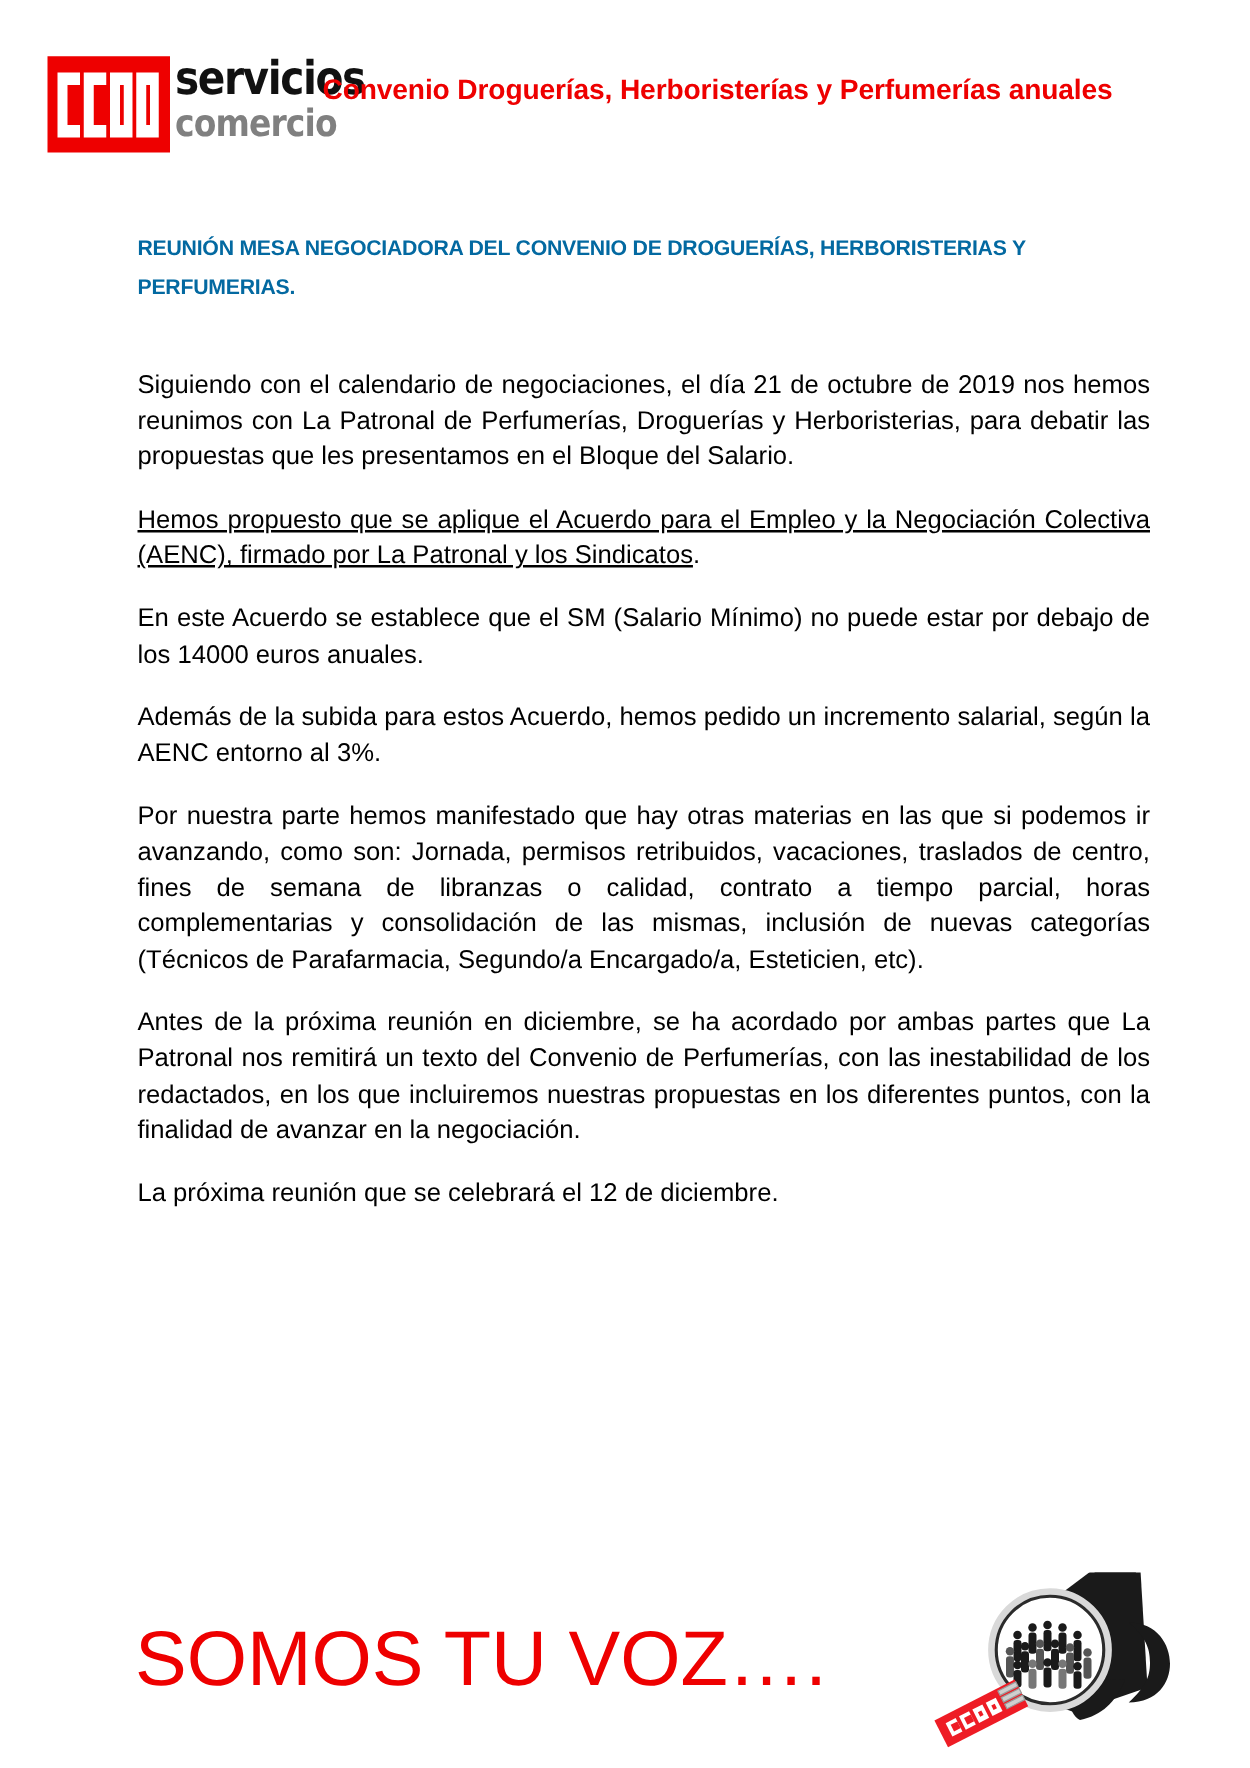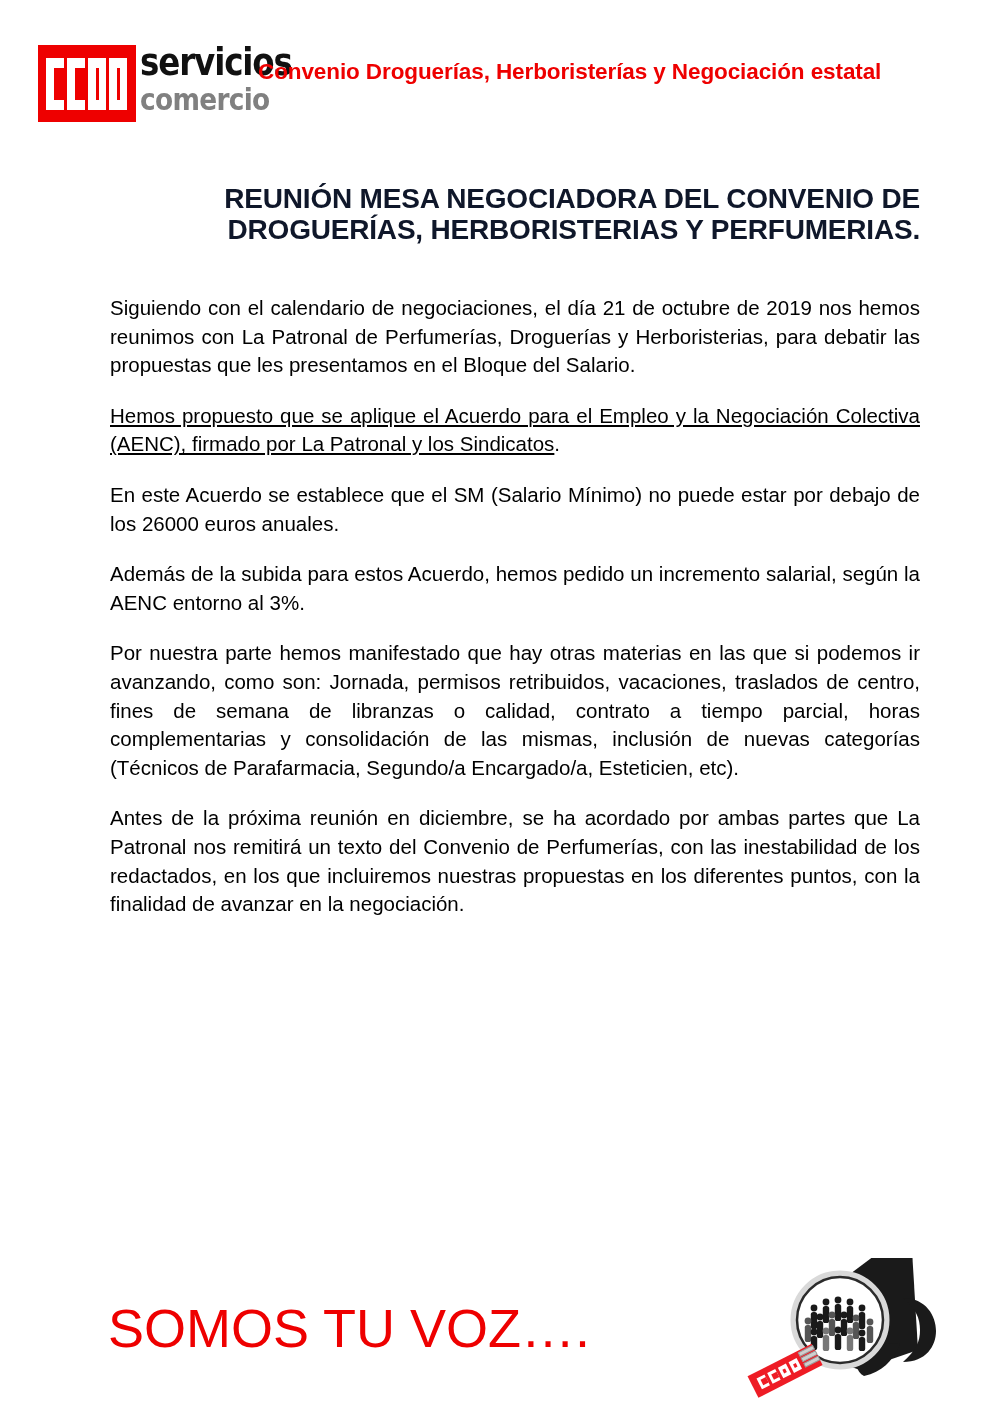--- a/index.html
+++ b/index.html
@@ -91,25 +91,25 @@
     left: 110px;
     top: 0;
     width: 810px;
   }
 
   .doc-title {
     position: absolute;
     left: 0;
     top: 183px;
     width: 810px;
-    text-align: right;
-    font-weight: bold;
-    font-size: 28px;
+    text-align: left;
+    font-weight: bold;
+    font-size: 17px;
     line-height: 31px;
-    color: #0f172a;
+    color: #0369a1;
     letter-spacing: -0.2px;
   }
 
   .body-text {
     position: absolute;
     left: 0;
     top: 278px;
     width: 810px;
     font-size: 20.5px;
     line-height: 28.6px;
@@ -126,21 +126,21 @@
     margin-top: 16px;
   }
   b { font-weight: normal; }
   u { text-decoration: underline; }
 
   
   .slogan {
     position: absolute;
     left: 108px;
     top: 1293px;
-    font-size: 54px;
+    font-size: 62px;
     line-height: 70px;
     font-weight: normal;
     color: #ee0000;
     letter-spacing: 0px;
     white-space: nowrap;
   }
 
   
   .megaphone {
     position: absolute;
@@ -169,43 +169,44 @@
         <path d="M65 2 H83 V54 H65 Z M73 12 V44 H76 V12 Z" fill="#ffffff" fill-rule="evenodd"></path>
       </svg>
     </div>
   </div>
 
   <div class="logo-words">
     <div class="logo-servicios">servicios</div>
     <div class="logo-comercio">comercio</div>
   </div>
 
-  <div class="header-title">Convenio Droguerías, Herboristerías y Negociación estatal</div>
+  <div class="header-title">Convenio Droguerías, Herboristerías y Perfumerías anuales</div>
 </div>
 
 <div class="doc">
 
   <div class="doc-title">REUNIÓN MESA NEGOCIADORA DEL CONVENIO DE DROGUERÍAS,  HERBORISTERIAS Y PERFUMERIAS.</div>
 
   <div class="body-text">
 
     <p class="nogap"><span>Siguiendo con el calendario de negociaciones, el día 21 de octubre de 2019 nos hemos reunimos con La Patronal de Perfumerías, Droguerías y Herboristerias, para debatir las propuestas que les presentamos en el Bloque del  Salario.</span></p>
 
     <p class="gap"><b><u><span>Hemos  propuesto que se aplique el Acuerdo para el Empleo y la Negociación Colectiva (AENC),   firmado por La Patronal y los Sindicatos</span></u></b><b><span>.</span></b></p>
 
-    <p class="gap"><span>En este Acuerdo se establece que el SM (Salario Mínimo) no puede estar por debajo de los 26000 euros anuales.</span></p>
+    <p class="gap"><span>En este Acuerdo se establece que el SM (Salario Mínimo) no puede estar por debajo de los 14000 euros anuales.</span></p>
 
 
     <p class="gap"><b><span>Además de la subida para estos Acuerdo</span></b><span>, </span><b><span>hemos pedido un incremento salarial, según la AENC entorno al 3%.</span></b></p>
 
 
     <p class="gap"><span>Por nuestra parte hemos manifestado que hay </span><b><span>otras materias en las que si podemos ir avanzando, como son: Jornada, permisos retribuidos, vacaciones, traslados de centro, fines de semana de libranzas o calidad, contrato a tiempo parcial, horas complementarias y consolidación de las mismas, inclusión de nuevas categorías (Técnicos de Parafarmacia, Segundo/a Encargado/a, Esteticien, etc).</span></b></p>
 
     <p class="gap"><b><span>Antes de la próxima reunión en diciembre, se ha acordado por ambas partes que La Patronal nos remitirá un texto del Convenio de Perfumerías, con las inestabilidad de los redactados, en los que incluiremos nuestras propuestas en los diferentes puntos, con la finalidad de avanzar en la negociación.</span></b></p>
 
+    <p class="gap"><span>La próxima reunión que se celebrará el 12 de diciembre.</span></p>
 
   </div>
 </div>
 
 <div class="slogan">SOMOS TU VOZ….</div>
 
 <div class="megaphone">
   <svg width="260" height="156" viewBox="0 0 260 156" aria-hidden="true">
 
     <g>

